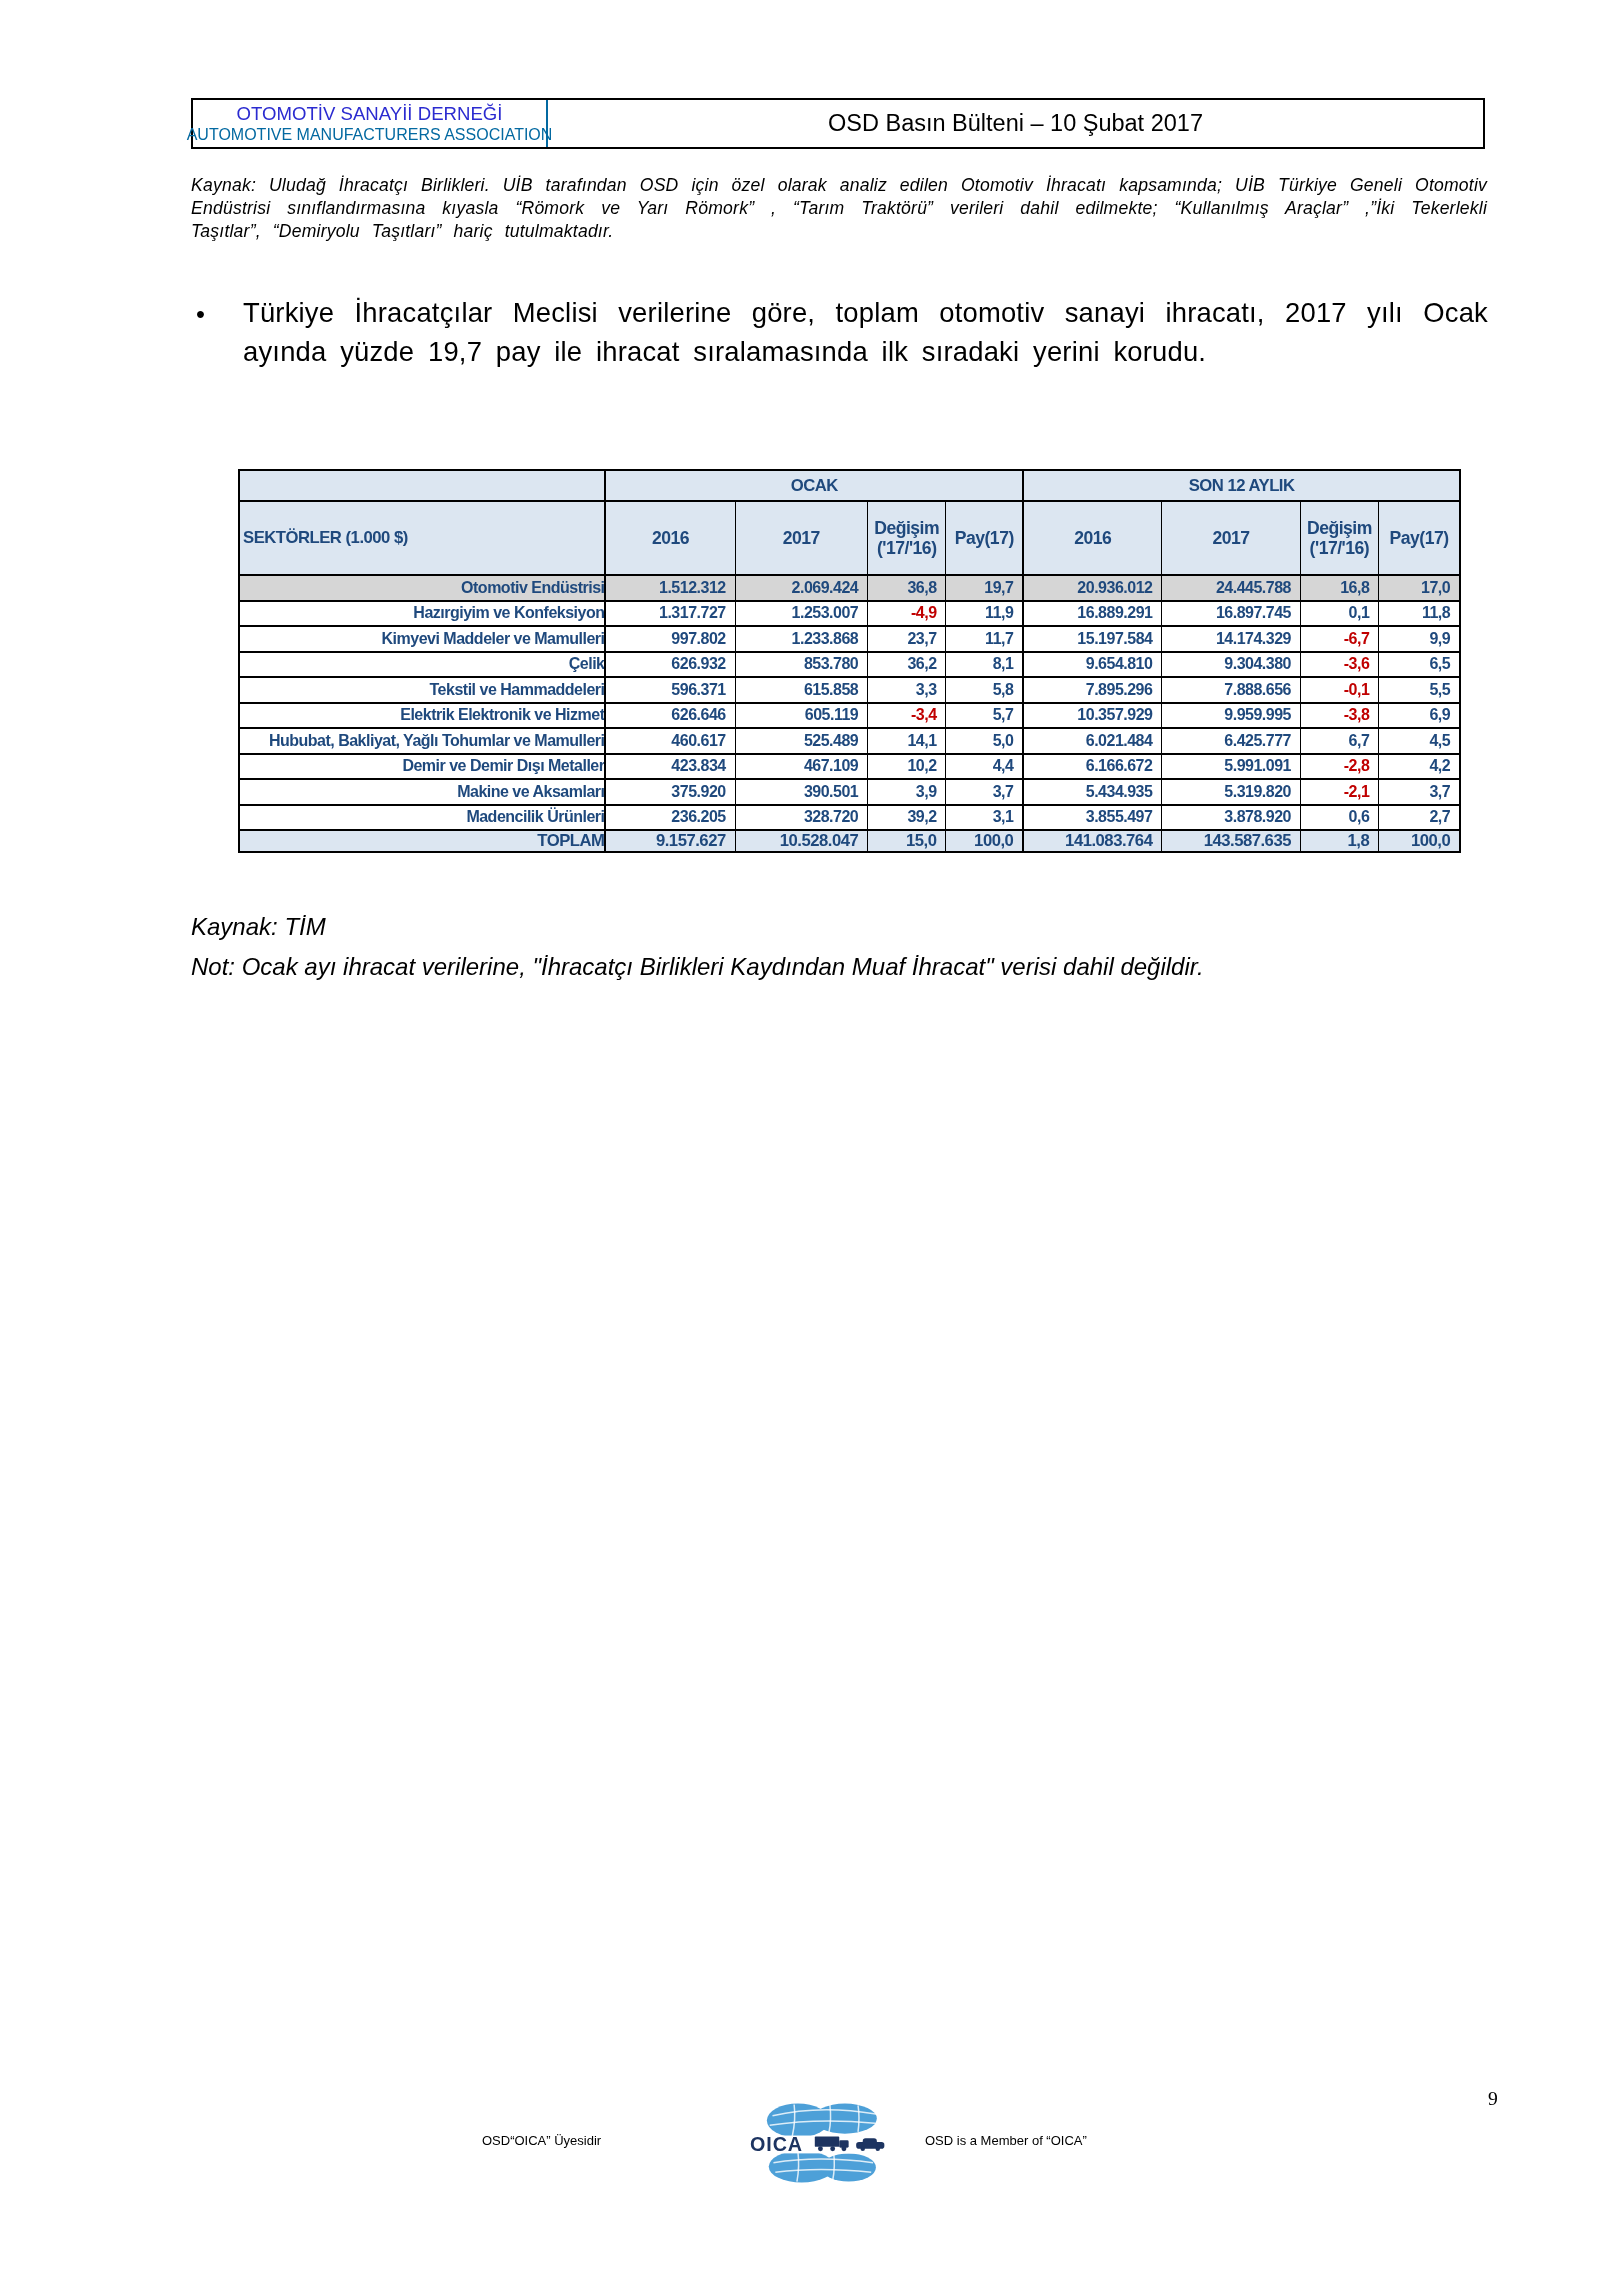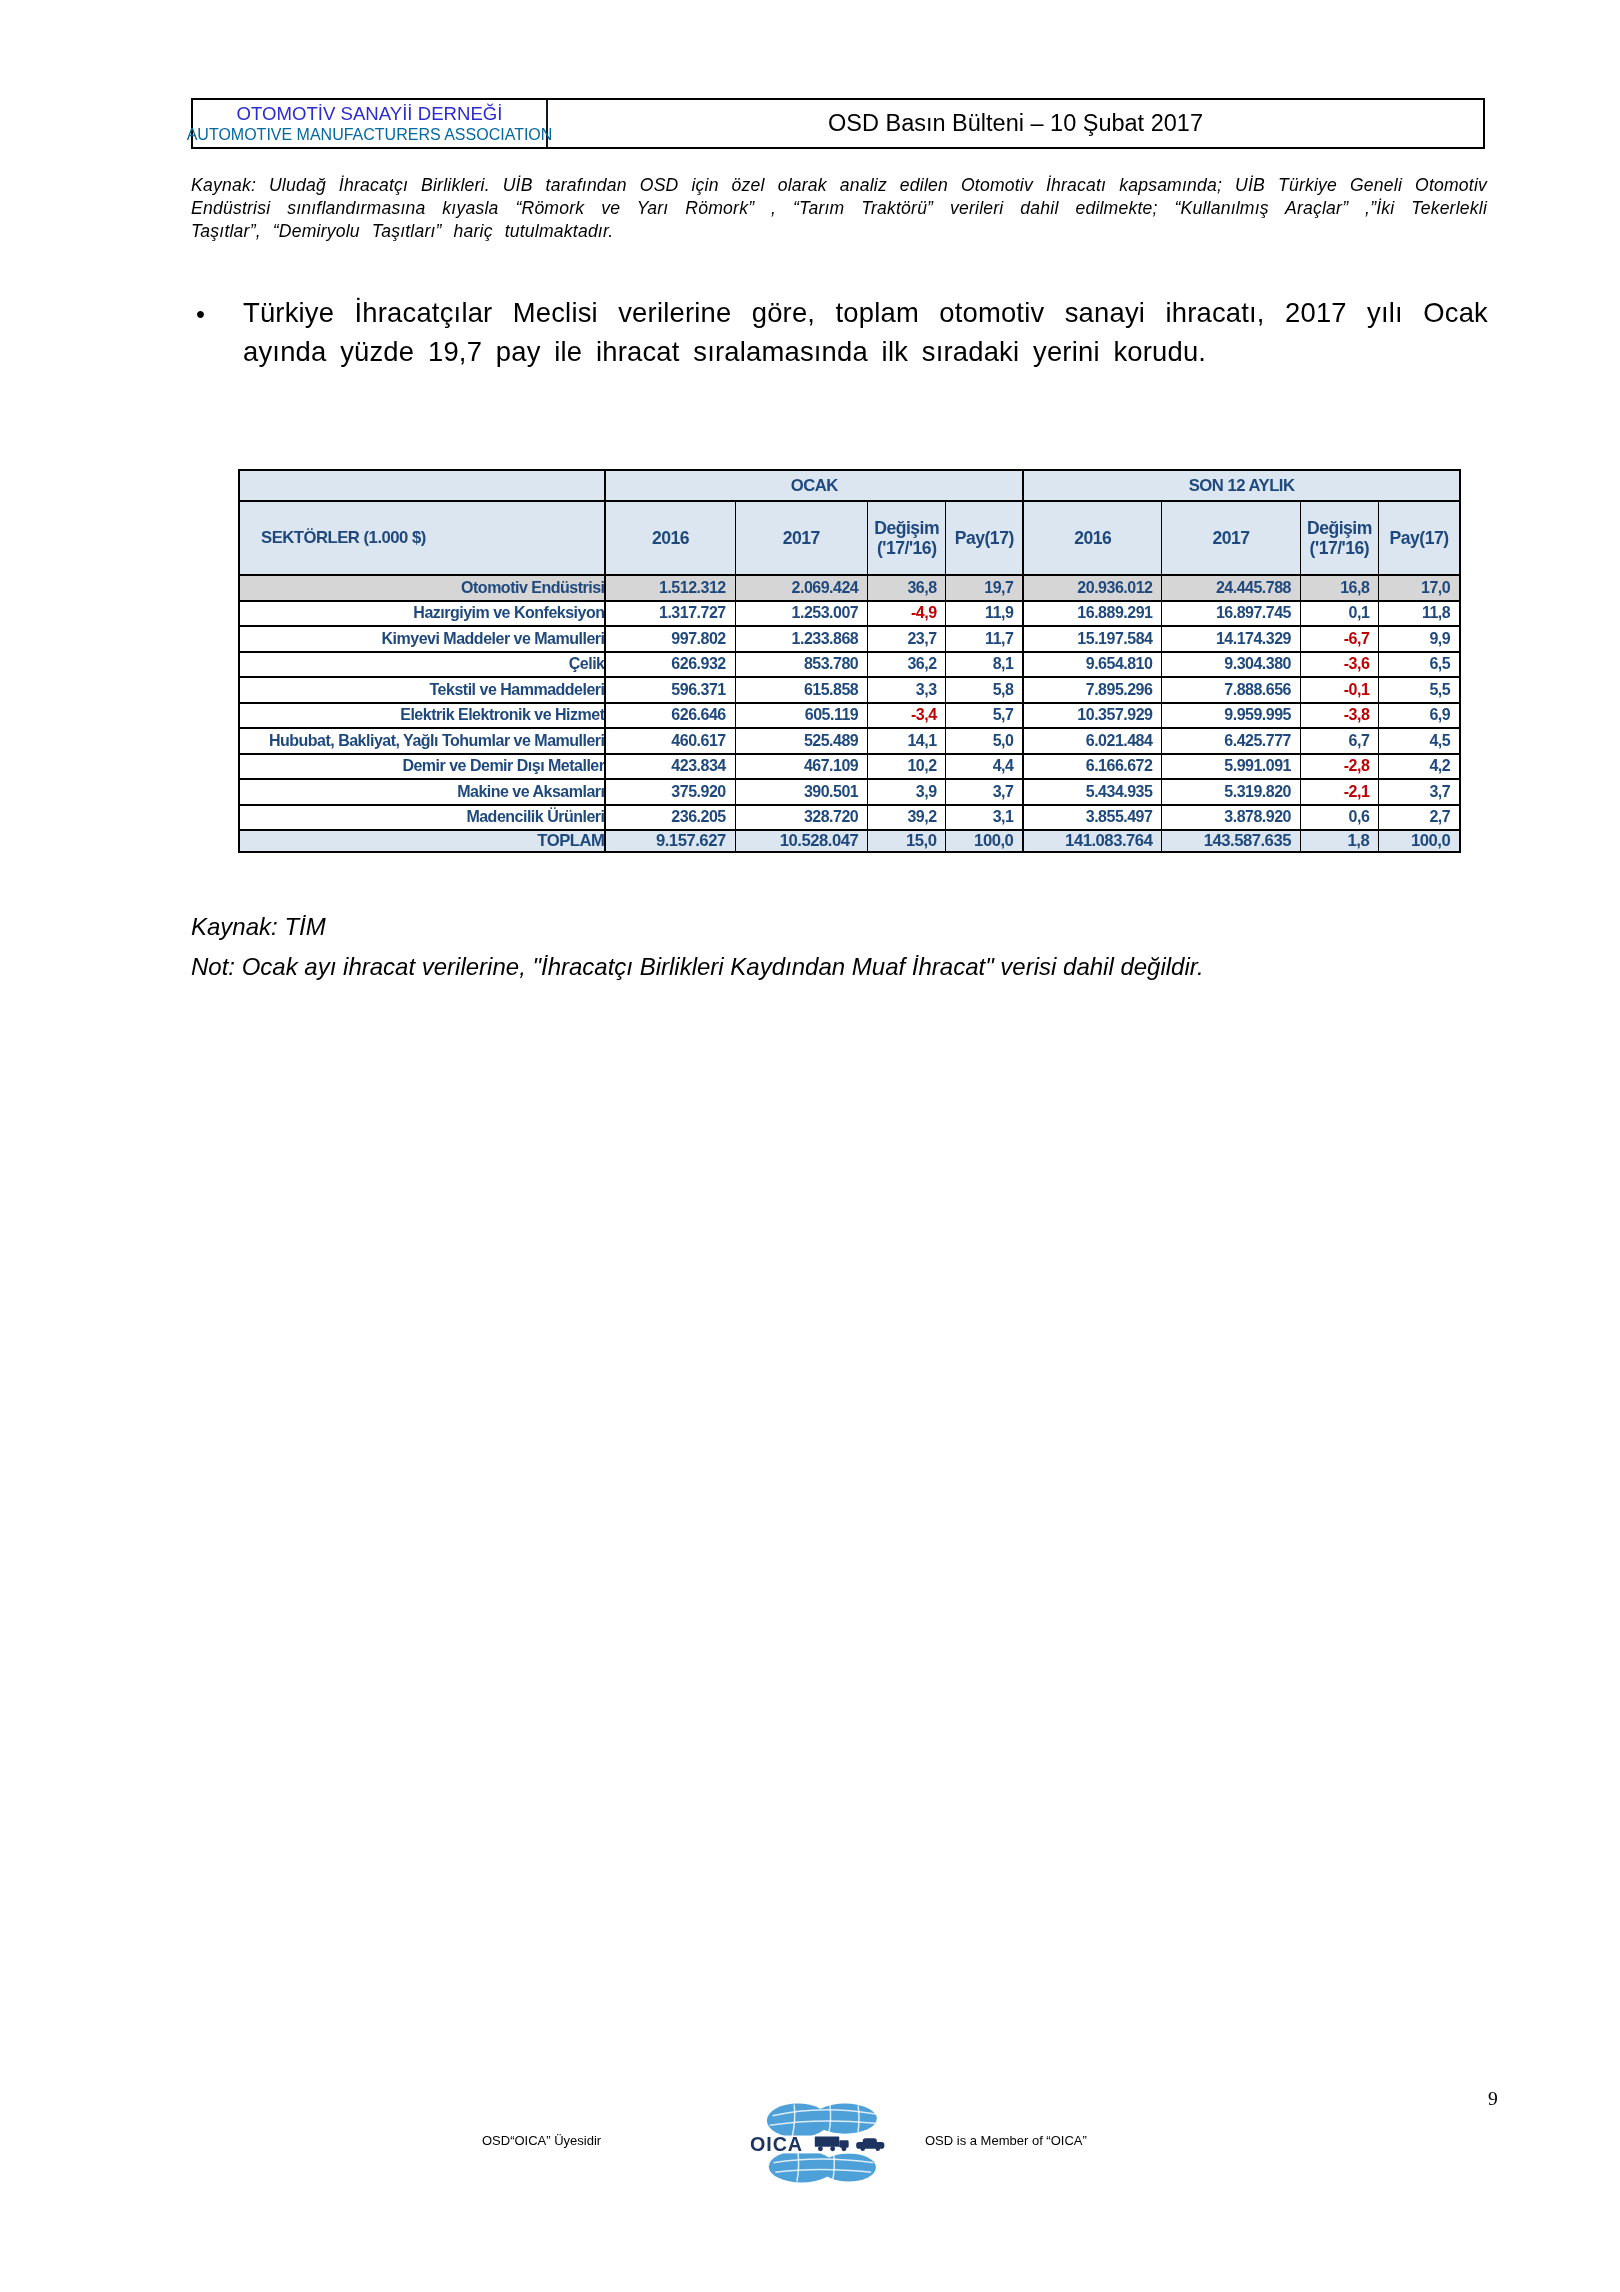--- a/index.html
+++ b/index.html
@@ -13,21 +13,21 @@
   }
 
   
   .header-box {
     position: absolute; left: 191px; top: 98px;
     width: 1294px; height: 51px;
     border: 2px solid #000;
     display: flex;
   }
   .header-left {
-    width: 355px; border-right: 2px solid #0f172a;
+    width: 355px; border-right: 2px solid #0369a1;
     display: flex; flex-direction: column; justify-content: center; align-items: center;
     padding: 2px 3.9px;
   }
   .org-tr { color: #2b2bd0; font-size: 18.6px; line-height: 1.15; white-space: nowrap; }
   .org-en { color: #0369a1; font-size: 16px; line-height: 1.2; white-space: nowrap; text-align: center; }
   .header-right {
     flex: 1; display: flex; align-items: center; justify-content: center;
   }
   .bulletin-title { font-size: 23.5px; color: #000; }
 
@@ -57,21 +57,21 @@
   }
   .osd-table td {
     border: 1px solid #000;
     border-top-width: 2px; border-bottom-width: 2px;
     overflow: hidden; white-space: nowrap;
     letter-spacing: -0.5px;
   }
   .osd-table .hdr td { background: #dce6f1; text-align: center; margin-top: 44px; }
   .osd-table tr.hdr1 td { height: 31px; font-size: 16.7px; }
   .osd-table tr.hdr2 td { height: 74px; font-size: 17.6px; border-bottom-width: 2.9px; white-space: normal; line-height: 1.15; }
-  .osd-table tr.hdr2 td.rowhdr { text-align: left; padding-left: 21px; font-size: 16.7px; }
+  .osd-table tr.hdr2 td.rowhdr { text-align: left; padding-left: 3px; font-size: 16.7px; }
   .osd-table tbody td { height: 25.5px; font-size: 16px; }
   .osd-table td.sector { text-align: right; padding-left: 4.9px; }
   .osd-table td.num { text-align: right; padding-right: 8.8px; }
   .osd-table td.thick-l { border-left-width: 2.9px; }
   .osd-table tr.gray td { background: #d6d6d6; }
   .osd-table tr.total td { background: #dce6f1; font-size: 16.7px; height: 22px; }
   .osd-table td.neg { color: #c00000; }
 
   
   .kaynak-tim, .note-line {

